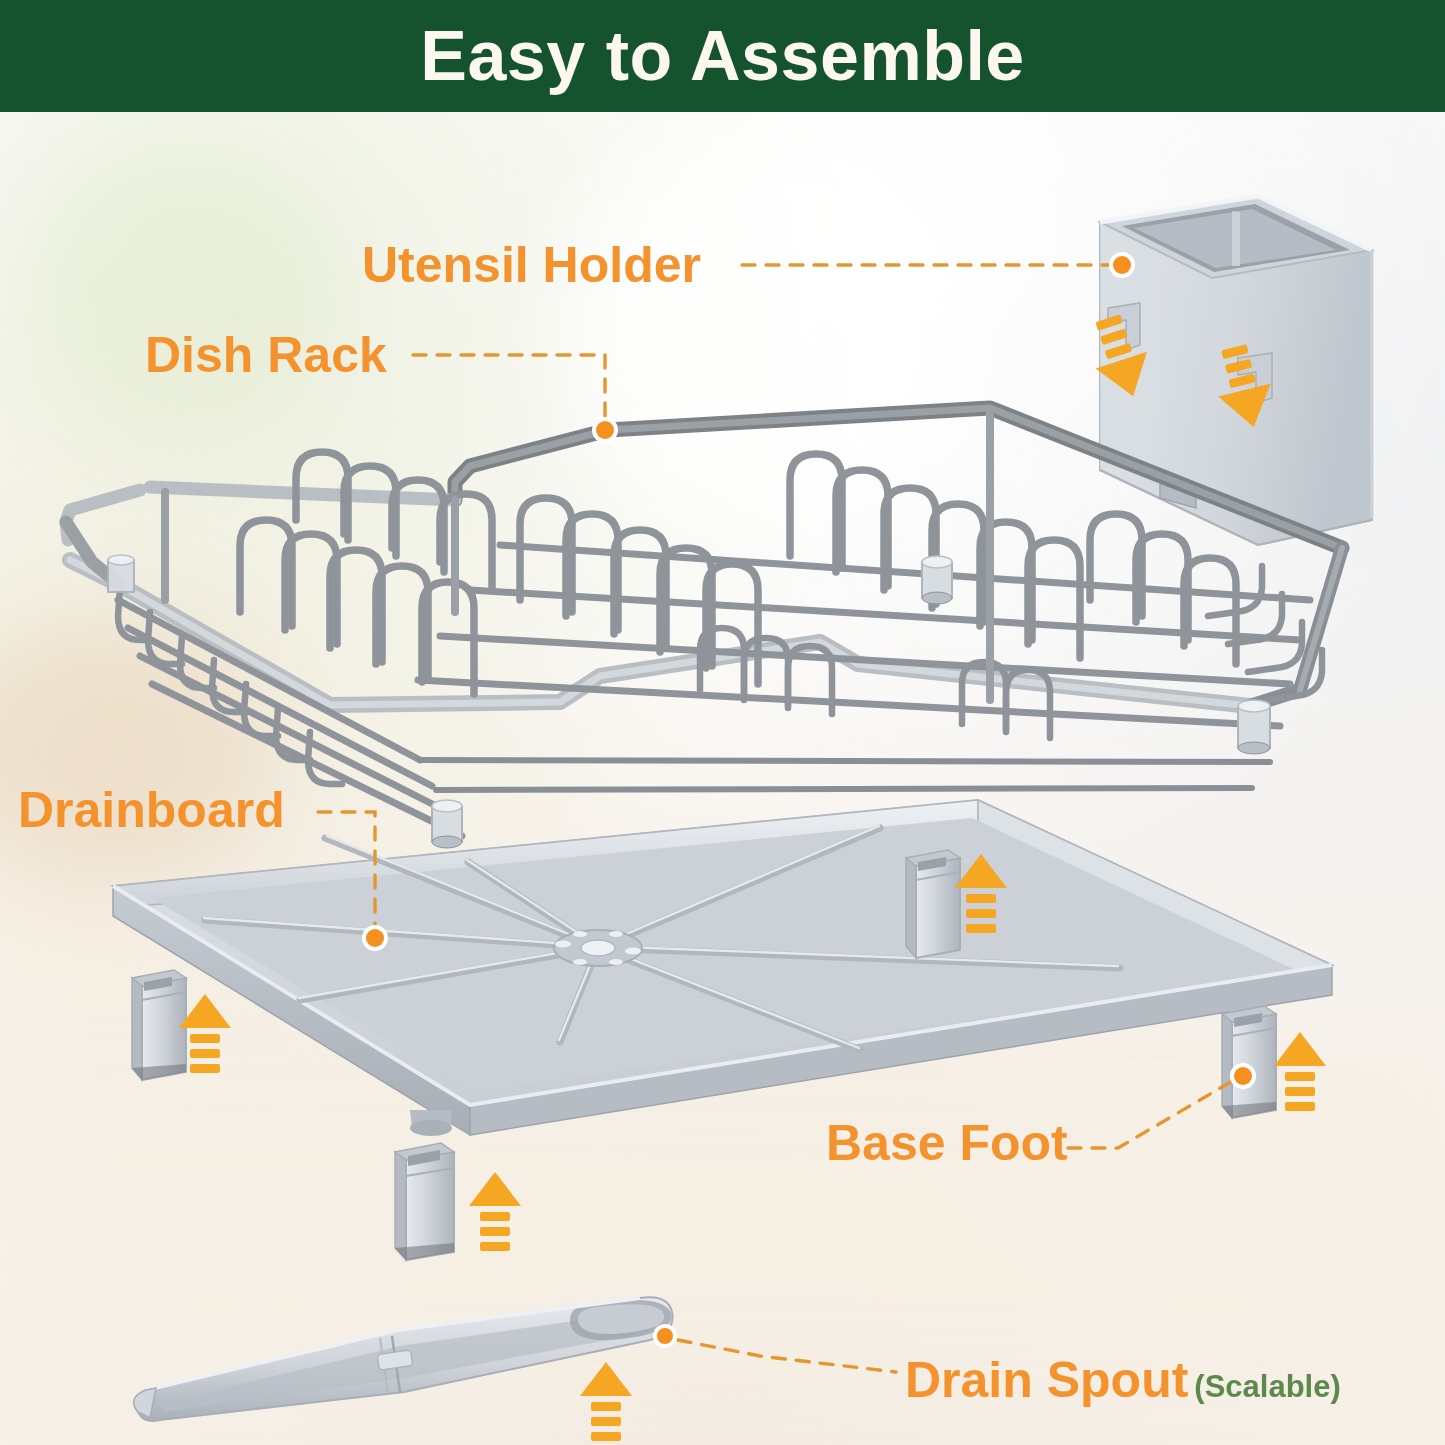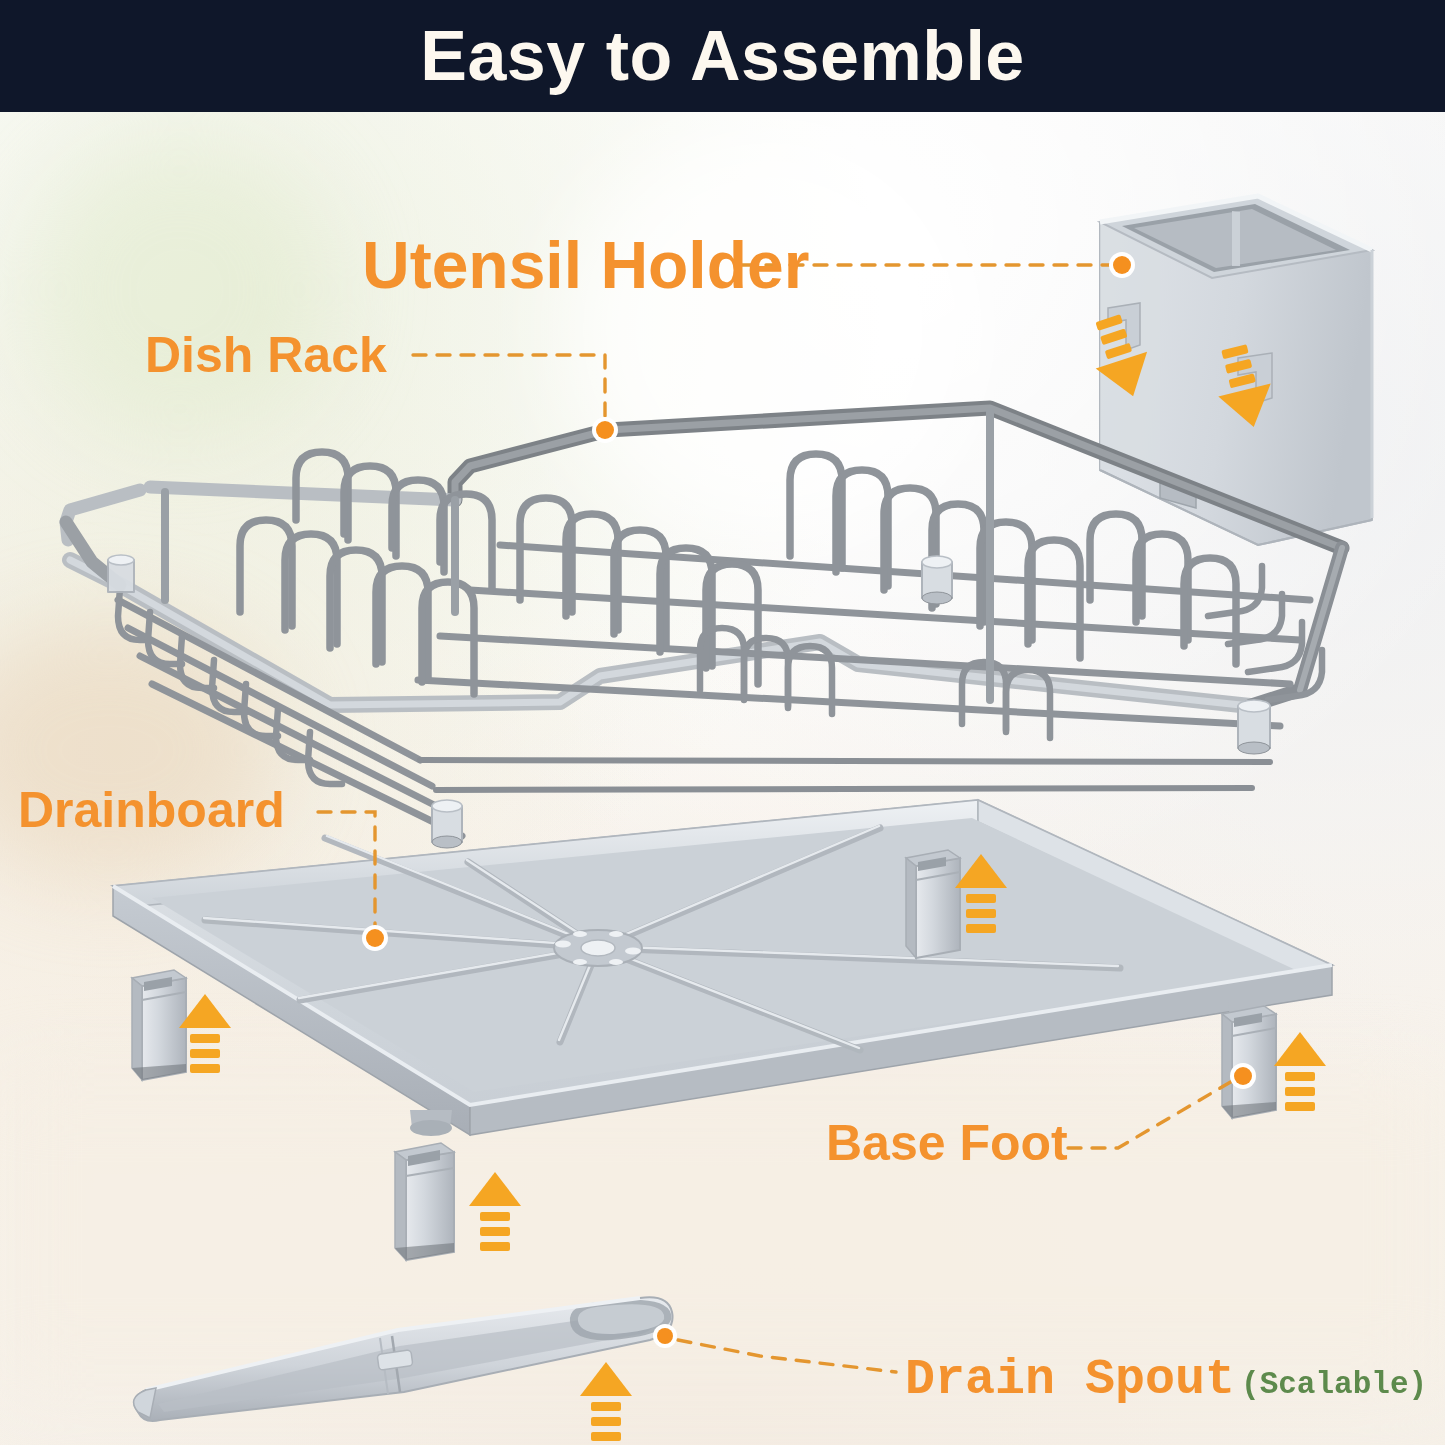--- a/index.html
+++ b/index.html
@@ -17,21 +17,21 @@
         radial-gradient(circle at 8% 52%, rgba(243,233,216,.8) 0%, rgba(243,233,216,0) 34%),
         radial-gradient(circle at 62% 16%, rgba(255,255,255,.95) 0%, rgba(255,255,255,0) 45%),
         radial-gradient(circle at 92% 30%, rgba(237,238,240,.9) 0%, rgba(237,238,240,0) 40%),
         radial-gradient(circle at 50% 96%, rgba(244,236,226,1) 0%, rgba(248,243,236,0) 50%),
         linear-gradient(176deg,#fdfdfc 0%,#fbfaf8 42%,#f8f3ec 70%,#f6f1e9 100%);
   }
   .bg-blob{position:absolute;border-radius:50%;filter:blur(44px);}
 
   
   .header{position:absolute;left:0;top:0;width:1445px;height:112px;
-    background:#0f172a;display:flex;align-items:center;justify-content:center;}
+    background:#14532d;display:flex;align-items:center;justify-content:center;}
   .header h1{margin:0;color:#fdf8ef;font-size:70px;font-weight:bold;letter-spacing:.5px;
     line-height:1;font-family:"Liberation Sans", sans-serif;}
 
   
   .label{position:absolute;color:#f4922e;font-weight:bold;white-space:nowrap;
     font-family:"Liberation Sans", sans-serif;line-height:1;}
   .label .sub{color:#5d8a4c;font-size:.62em;font-weight:bold;margin-left:6px;}
 
   svg.overlay{position:absolute;left:0;top:0;width:1445px;height:1445px;pointer-events:none;}
 </style>
@@ -445,33 +445,33 @@
       <circle cx="605" cy="430" r="9" fill="#f5901f"></circle>
       <circle cx="375" cy="938" r="13" fill="#ffffff"></circle>
       <circle cx="375" cy="938" r="9" fill="#f5901f"></circle>
       <circle cx="1243" cy="1076" r="13" fill="#ffffff"></circle>
       <circle cx="1243" cy="1076" r="9" fill="#f5901f"></circle>
       <circle cx="665" cy="1336" r="12" fill="#ffffff"></circle>
       <circle cx="665" cy="1336" r="8" fill="#f5901f"></circle>
     </g>
   </svg>
 
-  <div class="label" style="left:362px;top:232px;font-size:66px;">
+  <div class="label" style="left:362px;top:240px;font-size:50px;">
     <span>Utensil Holder</span>
   </div>
 
   <div class="label" style="left:145px;top:330px;font-size:50px;">
     <span>Dish Rack</span>
   </div>
 
   <div class="label" style="left:18px;top:785px;font-size:50px;">
     <span>Drainboard</span>
   </div>
 
   <div class="label" style="left:795px;top:1118px;font-size:50px;margin-left:31px;">
     <span>Base Foot</span>
   </div>
 
-  <div class="label" style="left:905px;top:1355px;font-size:50px;font-family:Liberation Mono, monospace;">
+  <div class="label" style="left:905px;top:1355px;font-size:50px;">
     <span>Drain Spout</span><span class="sub">(Scalable)</span>
   </div>
 
 </div>
 
 </body></html>

